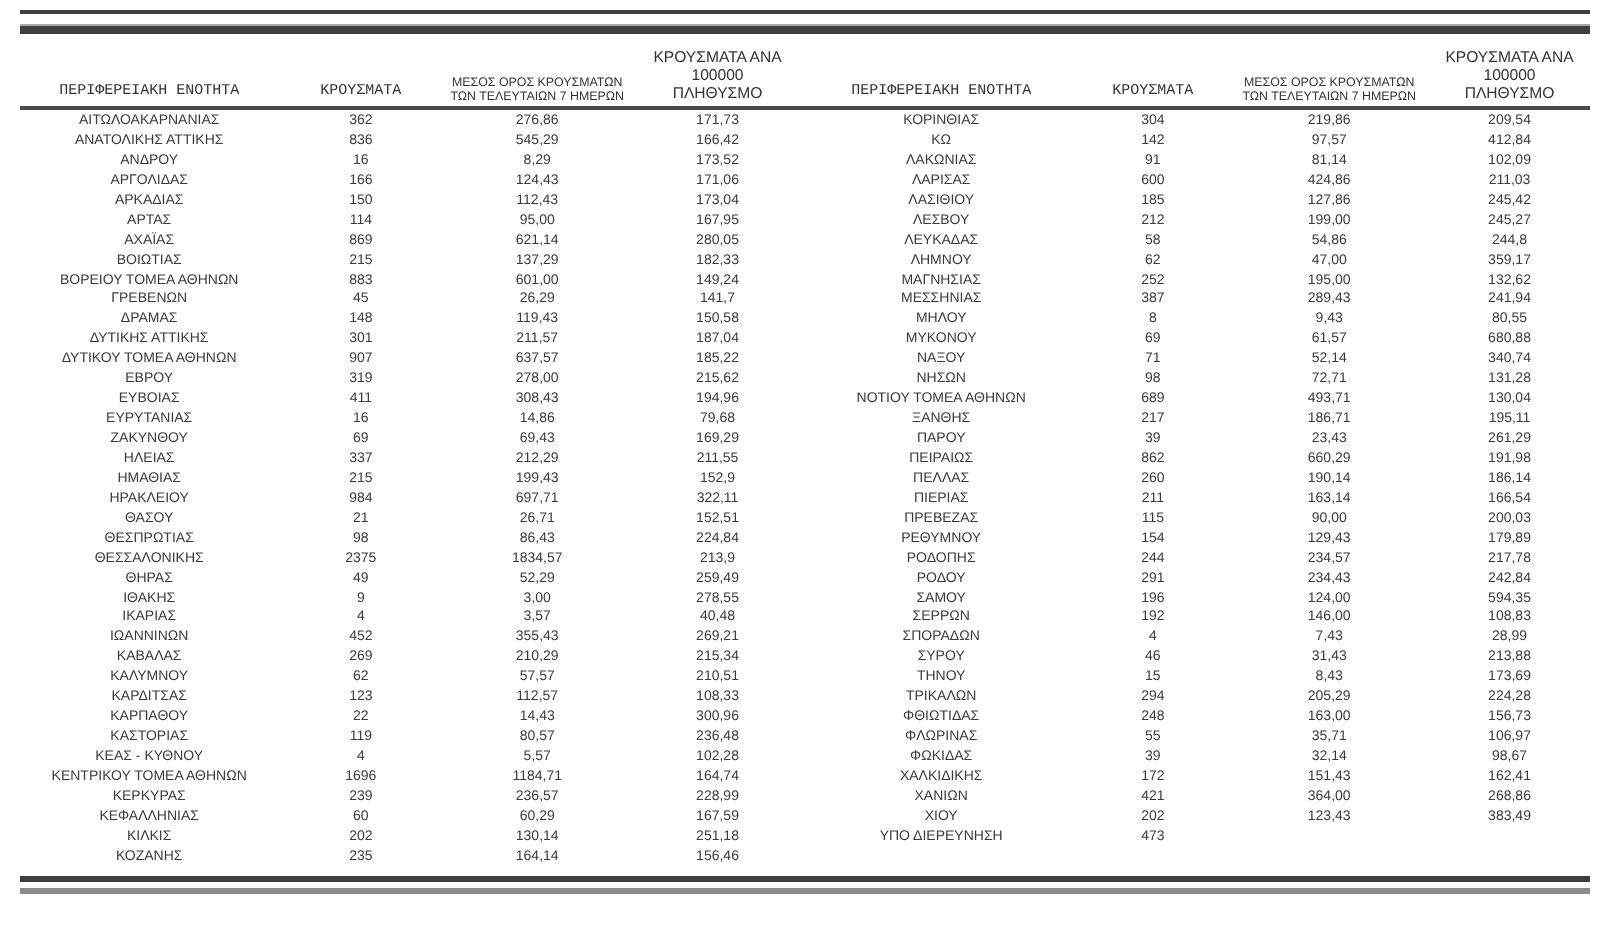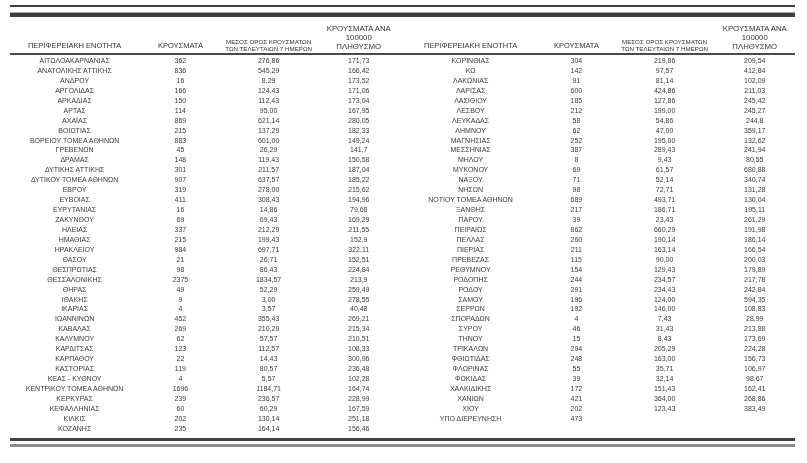--- a/index.html
+++ b/index.html
@@ -35,21 +35,21 @@
     display: flex;
     align-items: flex-end;
     height: 34px;
     padding-bottom: 1px;
   }
   .hdr-cell {
     text-align: center;
     line-height: 1.15;
     color: #333333;
   }
-  .hdr-region, .hdr-cases { font-size: 7.5px; padding-bottom: 1px; }
+  .hdr-region, .hdr-cases { font-size: 7.5px; padding-bottom: 1px; font-family: Liberation Mono, monospace; }
   .hdr-avg   { font-size: 6.2px; }
   .hdr-per   { font-size: 7.8px; }
 
   .c-region { width: 35%; }
   .c-cases  { width: 19%; }
   .c-avg    { width: 26%; }
   .c-per    { width: 20%; }
 
   .rows { margin-top: 3px; }
   .row {

